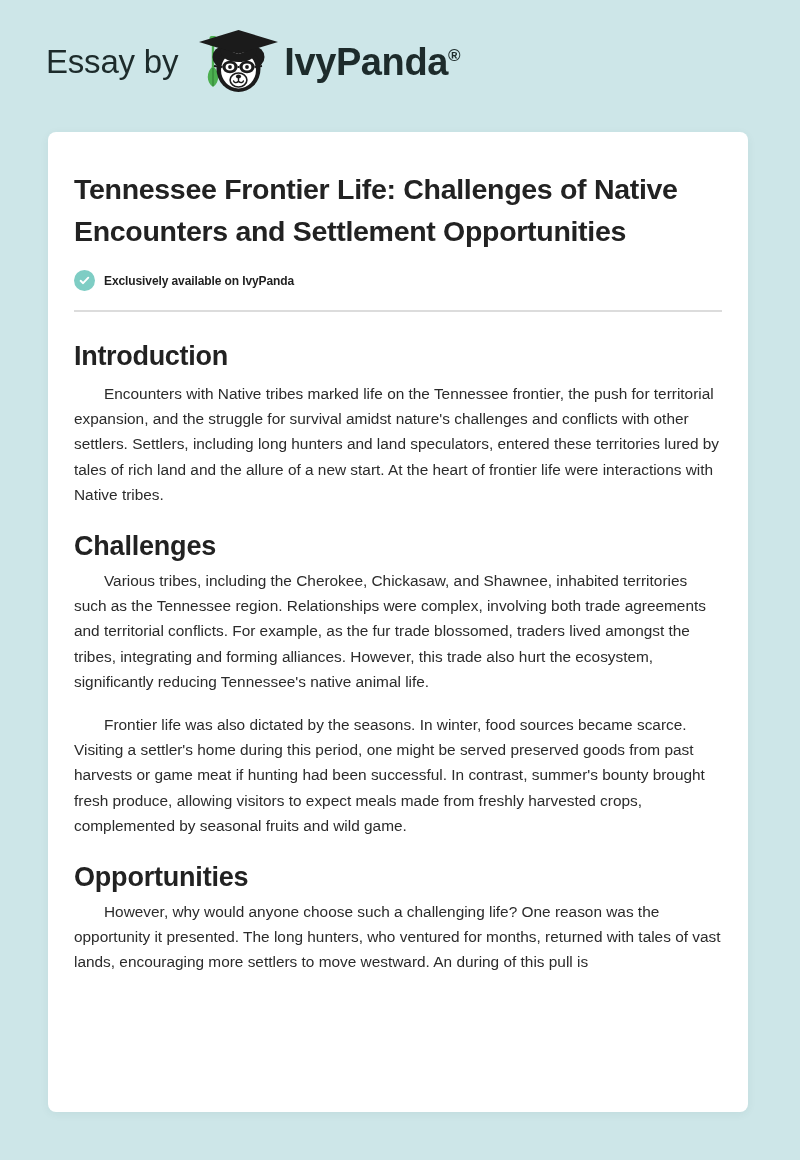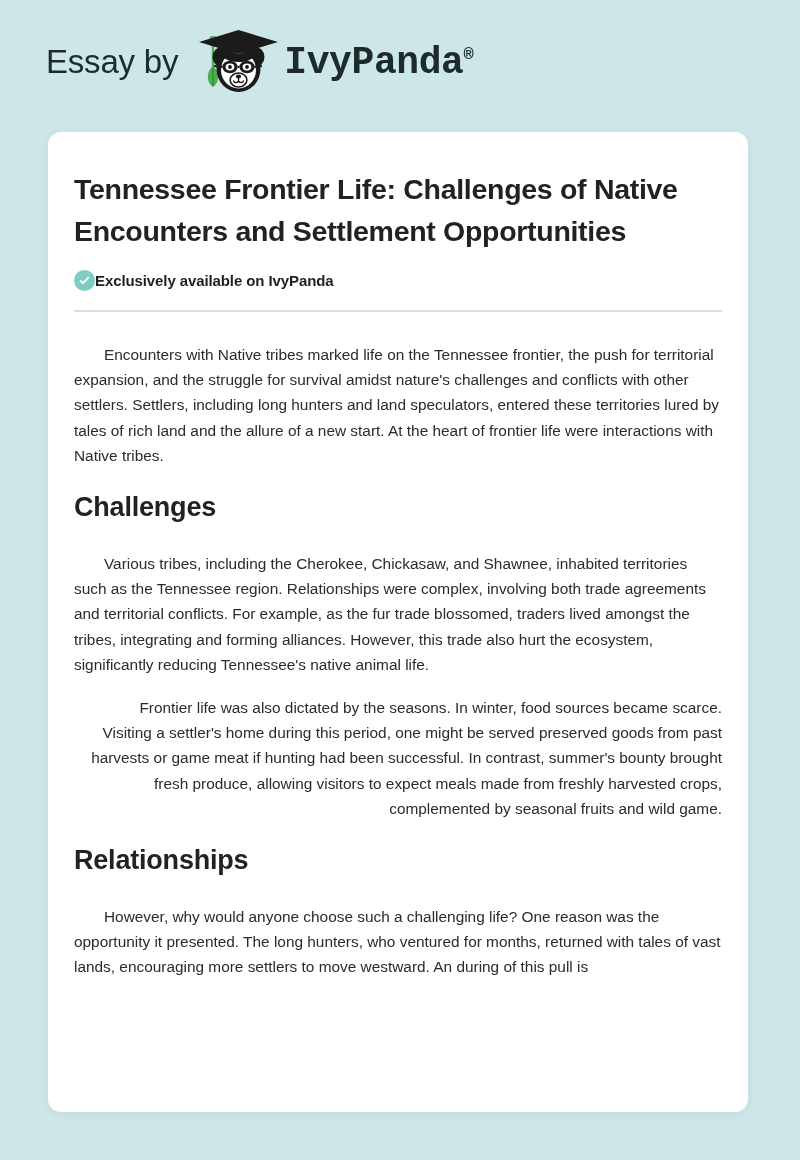--- a/index.html
+++ b/index.html
@@ -44,21 +44,21 @@
     height: 76px;
     margin-left: 14px;
     margin-right: 2px;
     position: relative;
     flex: none;
   }
   .logo-mark svg {
     display: block;
   }
   .wordmark {
-    font-family: Liberation Mono, monospace;
+    font-family: Liberation Sans, sans-serif;
     font-size: 38px;
     font-weight: 700;
     color: #1d2b2b;
     letter-spacing: -0.4px;
     white-space: nowrap;
     position: relative;
     margin-left: -2px;
   }
   .wordmark .reg {
     font-size: 17px;
@@ -67,21 +67,21 @@
   }
 
   
   .paper {
     position: absolute;
     left: 48px;
     top: 132px;
     width: 700px;
     height: 980px;
     background: #ffffff;
-    border-radius: 13px;
+    border-radius: 8px;
     box-shadow: 0 2px 10px rgba(20, 60, 60, 0.06);
     overflow: hidden;
     box-sizing: border-box;
     padding: 0 26px;
   }
   .paper-inner {
     padding-top: 36px;
   }
 
   
@@ -105,21 +105,22 @@
     height: 21px;
     border-radius: 50%;
     background: #7ecdc4;
     display: flex;
     align-items: center;
     justify-content: center;
     flex: none;
   }
   .check-badge svg { display: block; }
   .exclusive-text {
-    font-size: 15px;
+    margin-left: 9px;
+    font-size: 12px;
     font-weight: 700;
     color: #1f1f1f;
     letter-spacing: -0.1px;
   }
 
   hr.divider {
     border: none;
     border-top: 2px solid #dcdcdc;
     margin: 19px 0 0 0;
   }
@@ -139,29 +140,29 @@
     margin: 26px 0 0 0;
     font-family: "Liberation Sans", sans-serif;
     font-size: 27px;
     line-height: 27px;
     font-weight: 700;
     color: #222222;
     letter-spacing: -0.2px;
   }
 
   p.body-text {
-    margin: 30px 0 0 0;
+    margin: 8px 0 0 0;
     font-family: "Liberation Sans", sans-serif;
     font-size: 15.4px;
     line-height: 25.2px;
     color: #2b2b2b;
     text-indent: 30px;
     text-align: left;
   }
-  p.body-text + p.body-text { margin-top: 18px; text-align: right; }
+  p.body-text + p.body-text { margin-top: 18px; }
 </style>
 </head>
 <body>
 
 <div class="brandbar">
   <div class="brand-inner">
     <span class="essay-by">Essay by</span>
 
     <span class="logo-mark">
       <svg width="92" height="76" viewBox="0 0 92 76" xmlns="http://www.w3.org/2000/svg">
@@ -211,24 +212,25 @@
       <span class="check-badge">
         <svg width="13" height="13" viewBox="0 0 13 13" xmlns="http://www.w3.org/2000/svg">
           <path d="M2.6 6.8 L5.1 9.2 L10.3 3.7" stroke="#ffffff" stroke-width="1.9" fill="none" stroke-linecap="round" stroke-linejoin="round"></path>
         </svg>
       </span>
       <span class="exclusive-text">Exclusively available on IvyPanda</span>
     </div>
 
     <hr class="divider">
 
+    <h2 class="section-title">Introduction</h2>
     <p class="body-text">Encounters with Native tribes marked life on the Tennessee frontier, the push for territorial expansion, and the struggle for survival amidst nature's challenges and conflicts with other settlers. Settlers, including long hunters and land speculators, entered these territories lured by tales of rich land and the allure of a new start. At the heart of frontier life were interactions with Native tribes.</p>
 
 
     <h3 class="sub-title">Challenges</h3>
     <p class="body-text">Various tribes, including the Cherokee, Chickasaw, and Shawnee, inhabited territories such as the Tennessee region. Relationships were complex, involving both trade agreements and territorial conflicts. For example, as the fur trade blossomed, traders lived amongst the tribes, integrating and forming alliances. However, this trade also hurt the ecosystem, significantly reducing Tennessee's native animal life.</p>
     <p class="body-text">Frontier life was also dictated by the seasons. In winter, food sources became scarce. Visiting a settler's home during this period, one might be served preserved goods from past harvests or game meat if hunting had been successful. In contrast, summer's bounty brought fresh produce, allowing visitors to expect meals made from freshly harvested crops, complemented by seasonal fruits and wild game.</p>
 
-    <h3 class="sub-title">Relationships</h3>
+    <h3 class="sub-title">Opportunities</h3>
     <p class="body-text">However, why would anyone choose such a challenging life? One reason was the opportunity it presented. The long hunters, who ventured for months, returned with tales of vast lands, encouraging more settlers to move westward. An during of this pull is</p>
 
   </div>
 </div>
 
 </body></html>

